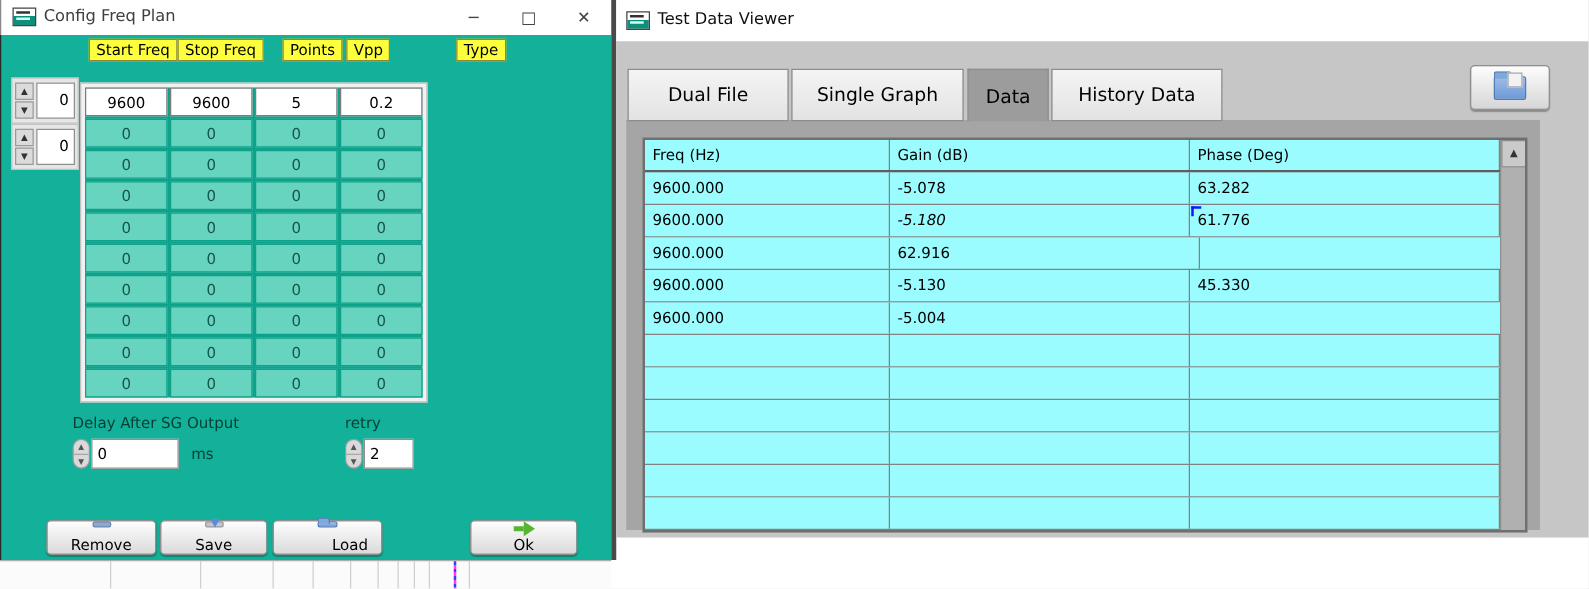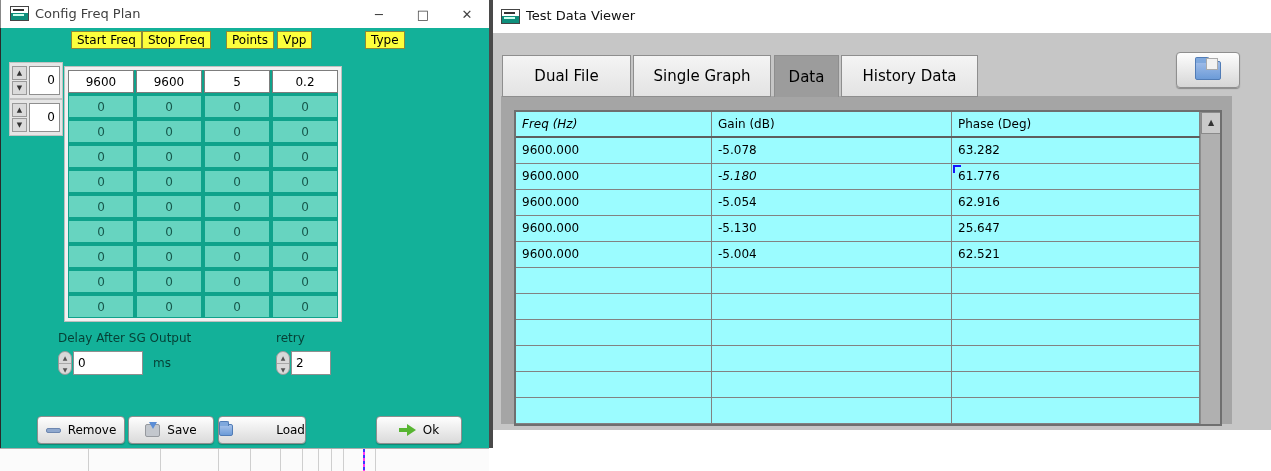--- a/index.html
+++ b/index.html
@@ -49,21 +49,21 @@
   .grouplabel{position:absolute;font-size:12px;color:#063F35;}
   .udspin{position:absolute;width:14px;height:24px;background:#D9D9D9;border:1px solid #9a9a9a;
     border-radius:7px;display:flex;flex-direction:column;overflow:hidden;}
   .udspin div{flex:1;font-size:6px;line-height:11px;text-align:center;color:#555;}
   .udspin div:first-child{border-bottom:1px solid #a8a8a8;}
   .numfld{position:absolute;height:24px;background:#fff;border:1px solid #8f8f8f;font-size:12px;
     line-height:22px;padding-left:4px;color:#000;}
   .unit{position:absolute;font-size:12px;color:#063F35;}
   .lbtn{position:absolute;top:388px;height:28px;border:1px solid #8F8F8F;border-radius:4px;
     background:linear-gradient(#FEFEFE,#DADADA);display:flex;align-items:center;justify-content:center;
-    gap:7px;font-size:12px;color:#000;box-shadow:0 1px 1px rgba(0,0,0,.25);}
+    gap:7px;font-size:12px;color:#000;box-shadow:0 1px 1px rgba(0,0,0,.25);flex-direction:column;}
   .ic-remove{width:15px;height:5px;background:#8FA8CE;border:1px solid #6d87b0;border-radius:2px;}
   .ic-save{width:15px;height:13px;background:#C3C7CD;border:1px solid #96999e;border-radius:2px;position:relative;}
   .ic-save::before{content:"";position:absolute;left:3px;top:-3px;width:0;height:0;
     border:4px solid transparent;border-top:7px solid #5B8DD6;}
   .ic-folder{width:16px;height:12px;background:linear-gradient(#A6C2EA,#6C9BD8);border:1px solid #517cb6;
     border-radius:2px;position:relative;}
   .ic-folder::before{content:"";position:absolute;left:-1px;top:-4px;width:8px;height:4px;
     background:#7FA8DD;border:1px solid #517cb6;border-bottom:none;border-radius:2px 2px 0 0;}
   .ic-ok{width:17px;height:12px;position:relative;}
   .ic-ok::before{content:"";position:absolute;left:0;top:4px;width:8px;height:4px;background:var(--ok-green);}
@@ -256,48 +256,46 @@
         <div class="tab" style="left: 140px; width: 138px;">Single Graph</div>
         <div class="tab sel" style="left: 281px; width: 65px;">Data</div>
         <div class="tab" style="left: 348px; width: 137px;">History Data</div>
       </div>
     <div class="rbtn">
       <span class="bigfolder"></span>
     </div>
     <div class="rtframe">
       <div class="rcells" id="rcells">
           <div class="rrow head">
-            <div class="rcell" style="width: 196px; font-style: italic;">Freq (Hz)</div>
+            <div class="rcell" style="width: 196px;">Freq (Hz)</div>
             <div class="rcell" style="width: 240px;">Gain (dB)</div>
             <div class="rcell" style="width: 248px;">Phase (Deg)</div>
           </div>
           <div class="rrow">
             <div class="rcell" style="width: 196px;">9600.000</div>
             <div class="rcell" style="width: 240px;">-5.078</div>
             <div class="rcell" style="width: 248px;">63.282</div>
           </div>
           <div class="rrow">
             <div class="rcell" style="width: 196px;">9600.000</div>
             <div class="rcell" style="width: 240px; font-style: italic;">-5.180</div>
             <div class="rcell cursor" style="width: 248px;">61.776</div>
           </div>
           <div class="rrow">
             <div class="rcell" style="width: 196px;">9600.000</div>
-            <div class="rcell" style="width: 240px;">-5.054</div>
             <div class="rcell" style="width: 248px;">62.916</div>
           </div>
           <div class="rrow">
             <div class="rcell" style="width: 196px;">9600.000</div>
             <div class="rcell" style="width: 240px;">-5.130</div>
-            <div class="rcell" style="width: 248px;">25.647</div>
+            <div class="rcell" style="width: 248px;">45.330</div>
           </div>
           <div class="rrow">
             <div class="rcell" style="width: 196px;">9600.000</div>
             <div class="rcell" style="width: 240px;">-5.004</div>
-            <div class="rcell" style="width: 248px;">62.521</div>
           </div>
           <div class="rrow">
             <div class="rcell" style="width: 196px;"></div>
             <div class="rcell" style="width: 240px;"></div>
             <div class="rcell" style="width: 248px;"></div>
           </div>
           <div class="rrow">
             <div class="rcell" style="width: 196px;"></div>
             <div class="rcell" style="width: 240px;"></div>
             <div class="rcell" style="width: 248px;"></div>

